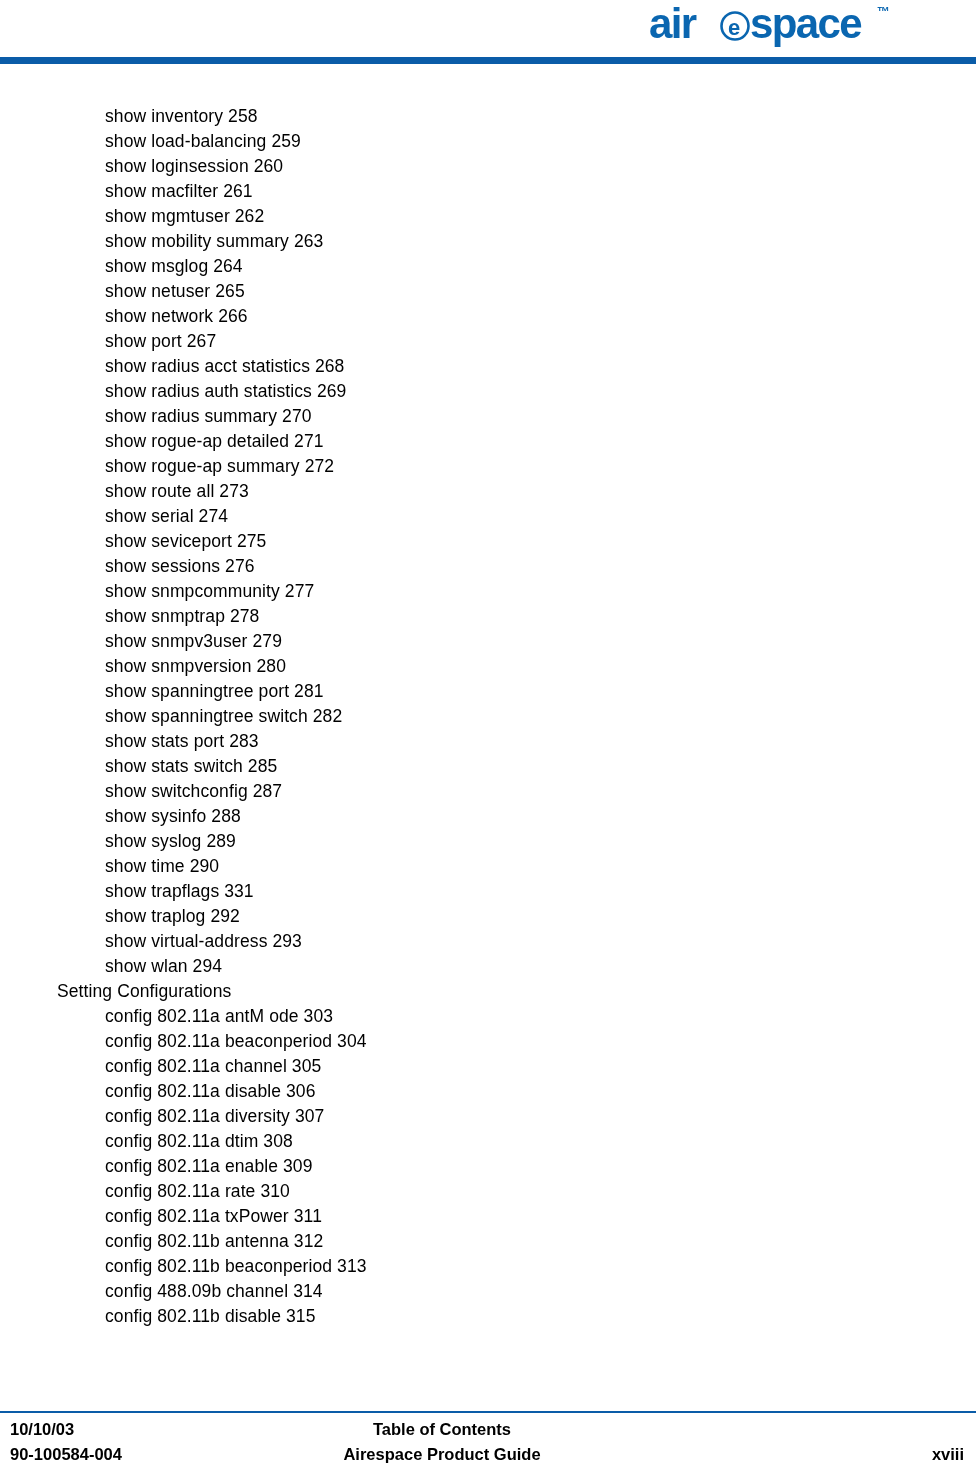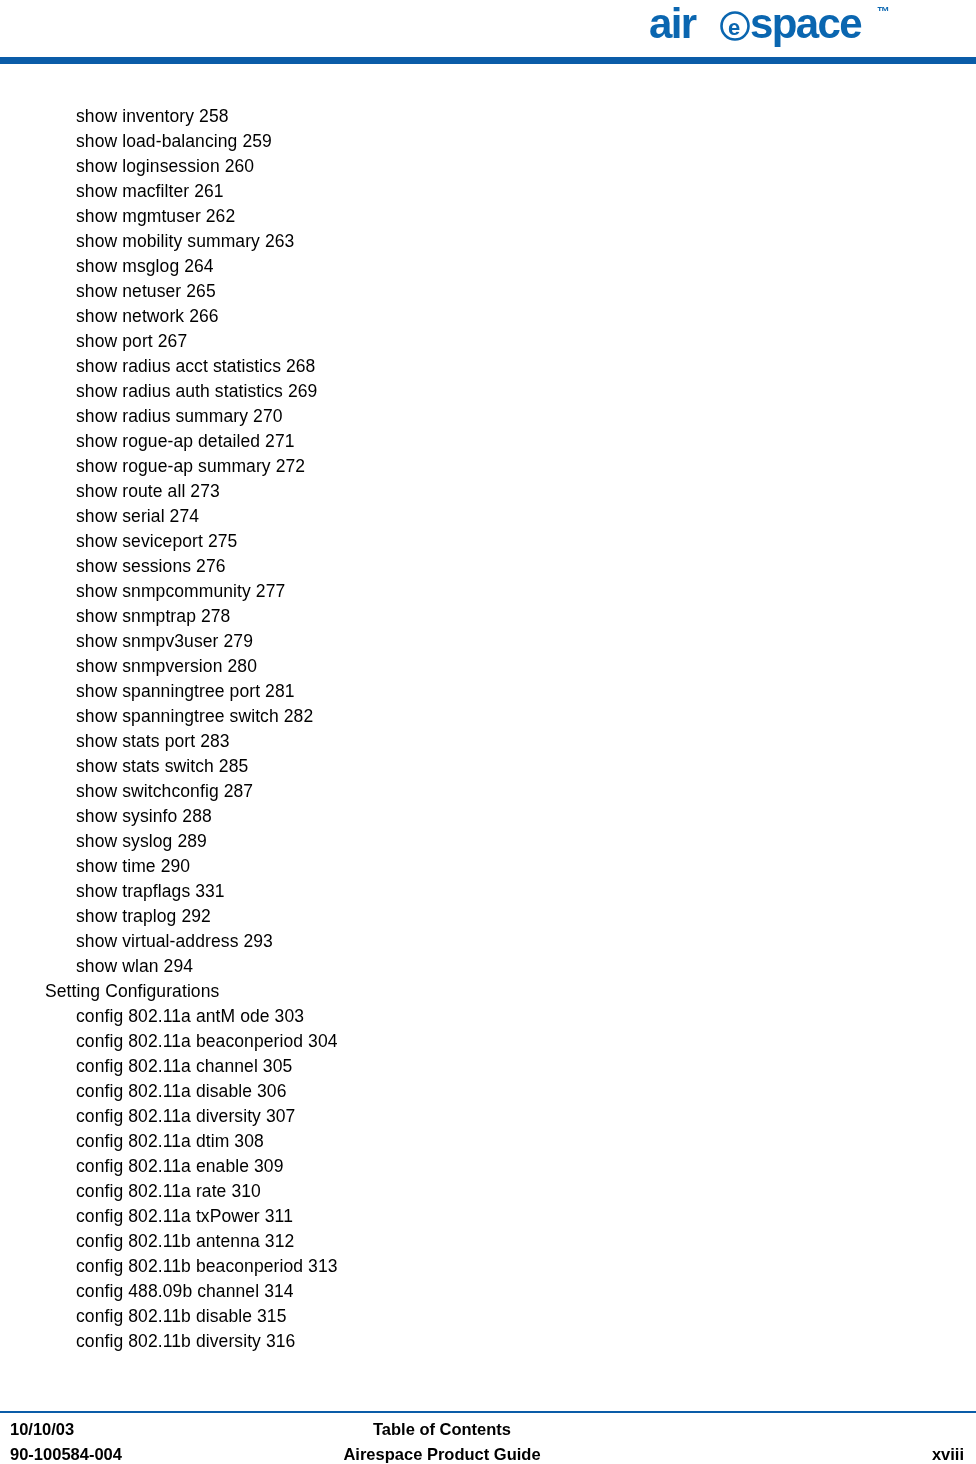--- a/index.html
+++ b/index.html
@@ -50,24 +50,25 @@
     width: 976px;
   }
   .toc-line {
     font-size: 17.5px;
     line-height: 25px;
     height: 25px;
     white-space: nowrap;
     letter-spacing: 0.1px;
   }
   .toc-line.level-entry {
-    padding-left: 76px;
+    padding-left: 105px;
   }
   .toc-line.level-heading {
     padding-left: 45px;
+    margin-left: 12px;
   }
 
   
   #page-footer {
     position: absolute;
     left: 0;
     top: 1405px;
     width: 976px;
     height: 59px;
   }
@@ -170,21 +171,20 @@
     <div class="toc-line level-entry">config 802.11a disable 306</div>
     <div class="toc-line level-entry">config 802.11a diversity 307</div>
     <div class="toc-line level-entry">config 802.11a dtim 308</div>
     <div class="toc-line level-entry">config 802.11a enable 309</div>
     <div class="toc-line level-entry">config 802.11a rate 310</div>
     <div class="toc-line level-entry">config 802.11a txPower 311</div>
     <div class="toc-line level-entry">config 802.11b antenna 312</div>
     <div class="toc-line level-entry">config 802.11b beaconperiod 313</div>
     <div class="toc-line level-entry">config 488.09b channel 314</div>
     <div class="toc-line level-entry">config 802.11b disable 315</div>
-    <div class="toc-line level-entry">config 802.11b diversity 316</div>
   </div>
 
 <div id="page-footer">
   <div id="footer-rule" style="background: rgb(10, 92, 168);"></div>
   <div class="footer-row" id="footer-row-1">
     <span class="footer-left">10/10/03</span>
     <span class="footer-center">Table of Contents</span>
   </div>
   <div class="footer-row" id="footer-row-2">
     <span class="footer-left">90-100584-004</span>

